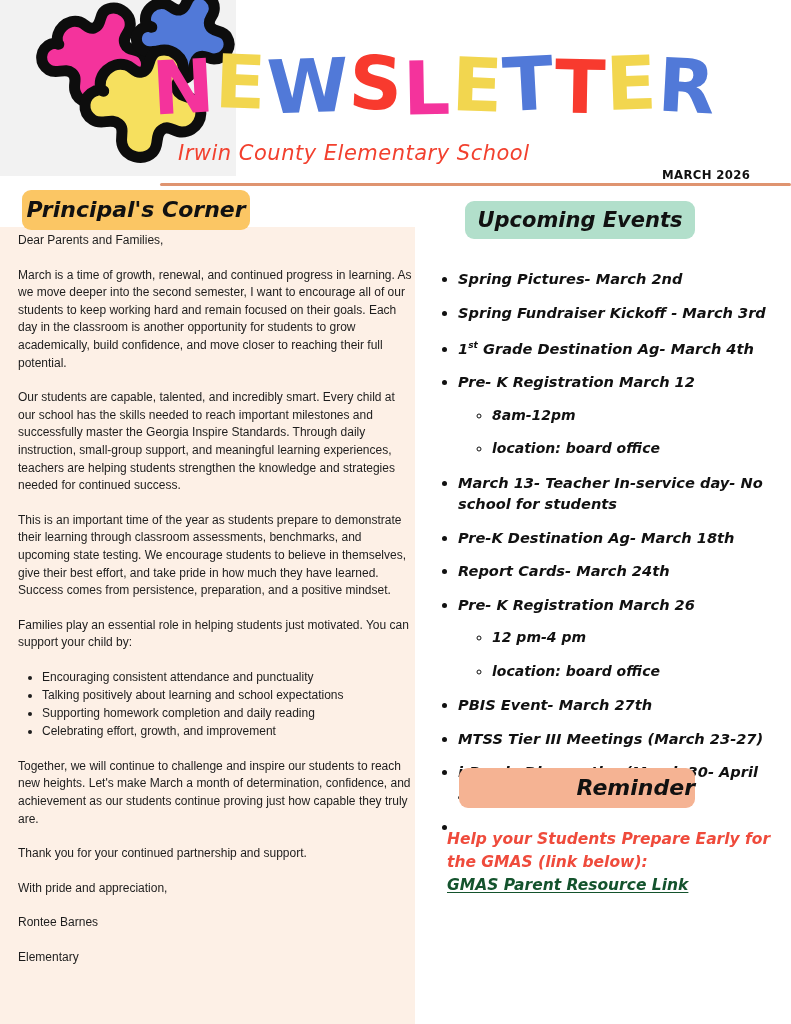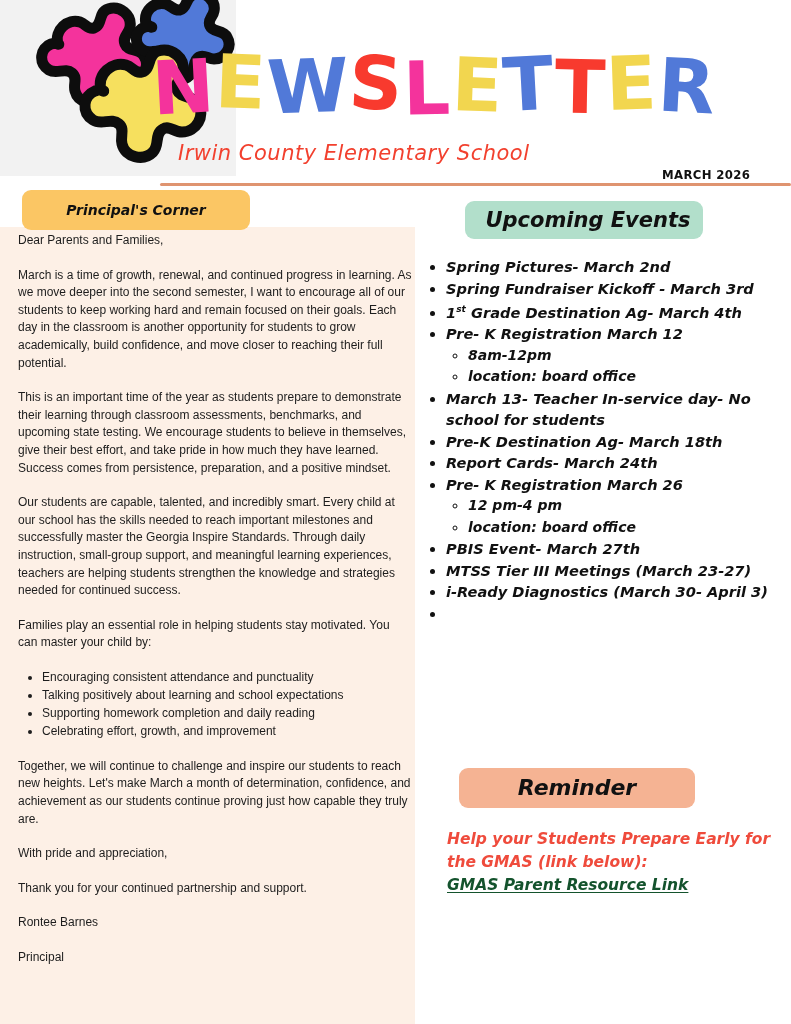--- a/index.html
+++ b/index.html
@@ -120,41 +120,41 @@
     text-align: center;
     border-radius: 9px;
     white-space: nowrap;
   }
   .chip-principal {
     left: 22px;
     top: 190px;
     width: 228px;
     height: 40px;
     line-height: 40px;
-    font-size: 14px;
+    font-size: 22px;
     background: #fbc664;
   }
   .chip-events {
     left: 465px;
     top: 201px;
     width: 230px;
     height: 38px;
     line-height: 38px;
     font-size: 21px;
     background: #b2dfcb;
-    padding-left: 8px;
   }
   .chip-reminder {
     left: 459px;
     top: 768px;
     width: 236px;
     height: 40px;
     line-height: 40px;
     font-size: 22px;
     background: #f5b393;
+    text-align: right;
   }
 
   .letter {
     position: absolute;
     left: 18px;
     top: 232px;
     width: 394px;
     font-size: 12px;
     line-height: 17.6px;
     color: #1d1d1d;
@@ -189,21 +189,21 @@
     margin: 0;
     padding-left: 22px;
     list-style-type: disc;
   }
   .events ul ul {
     margin: 0;
     padding-left: 22px;
     list-style-type: circle;
     font-size: 14px;
   }
-  .events li { margin: 0; }
+  .events li { margin: 12px; }
   .events sup {
     font-size: 0.62em;
     vertical-align: super;
   }
 
   .reminder-body {
     position: absolute;
     left: 447px;
     top: 828px;
     width: 330px;
@@ -247,34 +247,34 @@
     <div class="header-rule"></div>
   </div>
 
   <div class="left-panel"></div>
 
   <div class="chip chip-principal">Principal's Corner</div>
 
   <div class="letter">
     <p>Dear Parents and Families,</p>
     <p>March is a time of growth, renewal, and continued progress in learning. As we move deeper into the second semester, I want to encourage all of our students to keep working hard and remain focused on their goals. Each day in the classroom is another opportunity for students to grow academically, build confidence, and move closer to reaching their full potential.</p>
+    <p>Our students are capable, talented, and incredibly smart. Every child at our school has the skills needed to reach important milestones and successfully master the Georgia Inspire Standards. Through daily instruction, small-group support, and meaningful learning experiences, teachers are helping students strengthen the knowledge and strategies needed for continued success.</p>
     <p>This is an important time of the year as students prepare to demonstrate their learning through classroom assessments, benchmarks, and upcoming state testing. We encourage students to believe in themselves, give their best effort, and take pride in how much they have learned. Success comes from persistence, preparation, and a positive mindset.</p>
-    <p>Our students are capable, talented, and incredibly smart. Every child at our school has the skills needed to reach important milestones and successfully master the Georgia Inspire Standards. Through daily instruction, small-group support, and meaningful learning experiences, teachers are helping students strengthen the knowledge and strategies needed for continued success.</p>
-    <p>Families play an essential role in helping students stay motivated. You can master your child by:</p>
+    <p>Families play an essential role in helping students just motivated. You can support your child by:</p>
     <ul>
       <li>Encouraging consistent attendance and punctuality</li>
       <li>Talking positively about learning and school expectations</li>
       <li>Supporting homework completion and daily reading</li>
       <li>Celebrating effort, growth, and improvement</li>
     </ul>
     <p>Together, we will continue to challenge and inspire our students to reach new heights. Let's make March a month of determination, confidence, and achievement as our students continue proving just how capable they truly are.</p>
+    <p>Thank you for your continued partnership and support.</p>
     <p>With pride and appreciation,</p>
-    <p>Thank you for your continued partnership and support.</p>
     <p class="sig-line">Rontee Barnes</p>
-    <p class="sig-line">Principal</p>
+    <p class="sig-line">Elementary</p>
   </div>
 
   <div class="chip chip-events">Upcoming Events</div>
 
   <div class="events">
     <ul id="events-list">
         <li>Spring Pictures- March 2nd</li>
         <li>Spring Fundraiser Kickoff - March 3rd</li>
         <li><span>1</span><sup>st</sup><span> Grade Destination Ag- March 4th</span></li>
         <li>Pre- K Registration March 12<ul>

